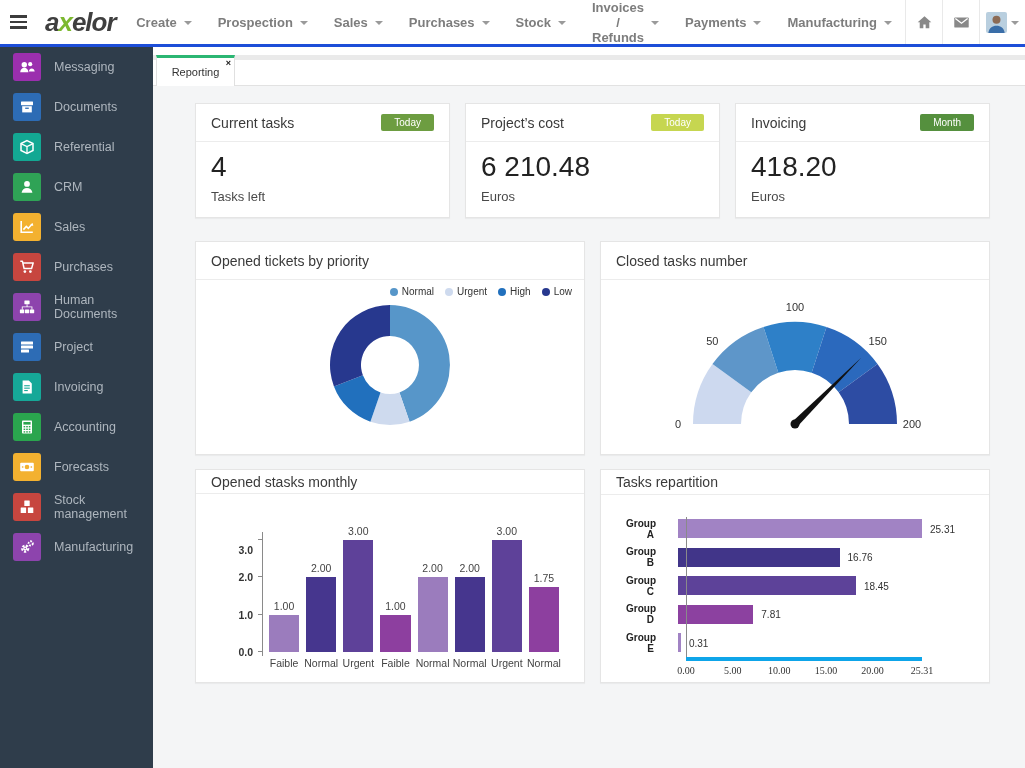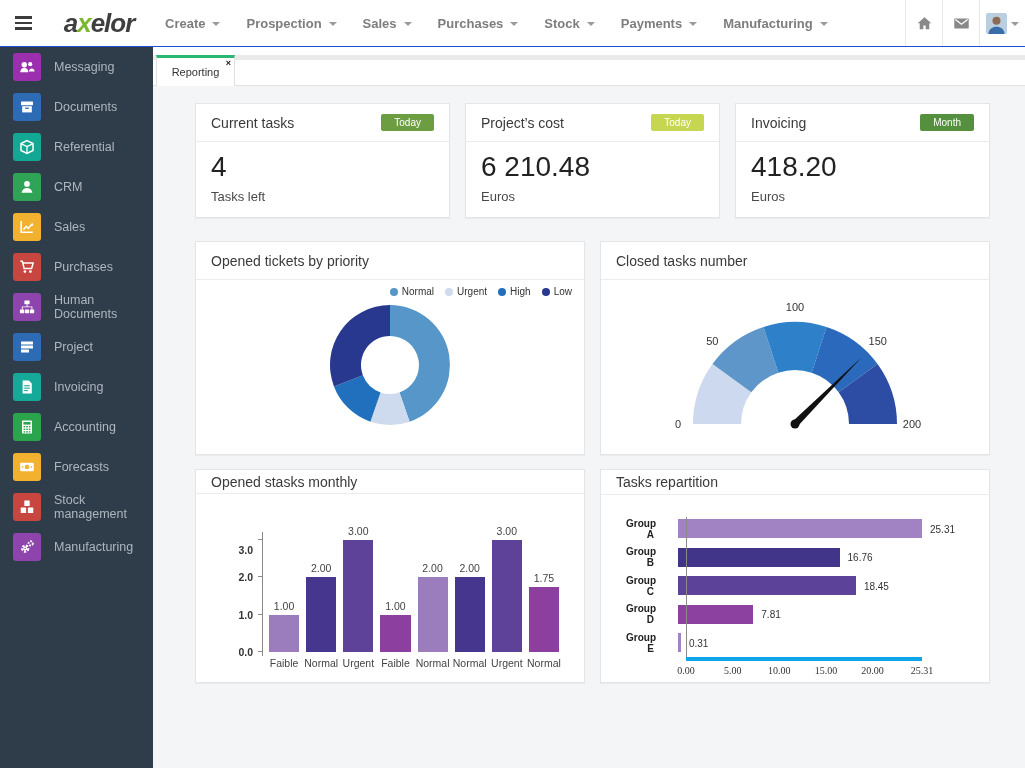--- a/index.html
+++ b/index.html
@@ -1,21 +1,21 @@
 <!DOCTYPE html>
 <html><head>
 <meta charset="utf-8">
 <style>
   * { margin:0; padding:0; box-sizing:border-box; }
   html,body { width:1025px; height:768px; overflow:hidden;
     font-family:"Liberation Sans","DejaVu Sans",sans-serif; background:#f4f5f6; }
 
   
   .navbar { position:fixed; top:0; left:0; right:0; height:47px; background:#fff;
-    border-bottom:1px solid #1d4ed8; display:flex; align-items:center; z-index:20; }
+    border-bottom:3px solid #1d4ed8; display:flex; align-items:center; z-index:20; }
   .burger { width:46px; height:46px; background:none; border:0; cursor:pointer;
     display:flex; flex-direction:column; align-items:center; justify-content:center; gap:3px; }
   .burger span { display:block; width:17px; height:2.5px; background:#3c3c3c; }
   .logo { width:106px; font-size:26px; font-style:italic; font-weight:700;
     color:#3f3f3f; letter-spacing:-1px; text-align:center; }
   .logo .lx { color:#7cb82f; }
   .menus { display:flex; align-items:center; height:100%; }
   .menu-item { display:flex; align-items:center; gap:7px; padding:0 13px; height:100%;
     background:none; border:0; font-family:inherit; font-size:13px; font-weight:700; color:#7d7d7d; cursor:pointer; }
   .caret { width:0; height:0; border-left:4px solid transparent; border-right:4px solid transparent;
@@ -117,20 +117,24 @@
       <button class="menu-item">
         <span>Sales</span>
         <span class="caret"></span>
       </button>
       <button class="menu-item">
         <span>Purchases</span>
         <span class="caret"></span>
       </button>
       <button class="menu-item">
         <span>Stock</span>
+        <span class="caret"></span>
+      </button>
+      <button class="menu-item">
+        <span>Invoices / Refunds</span>
         <span class="caret"></span>
       </button>
       <button class="menu-item">
         <span>Payments</span>
         <span class="caret"></span>
       </button>
       <button class="menu-item">
         <span>Manufacturing</span>
         <span class="caret"></span>
       </button>

